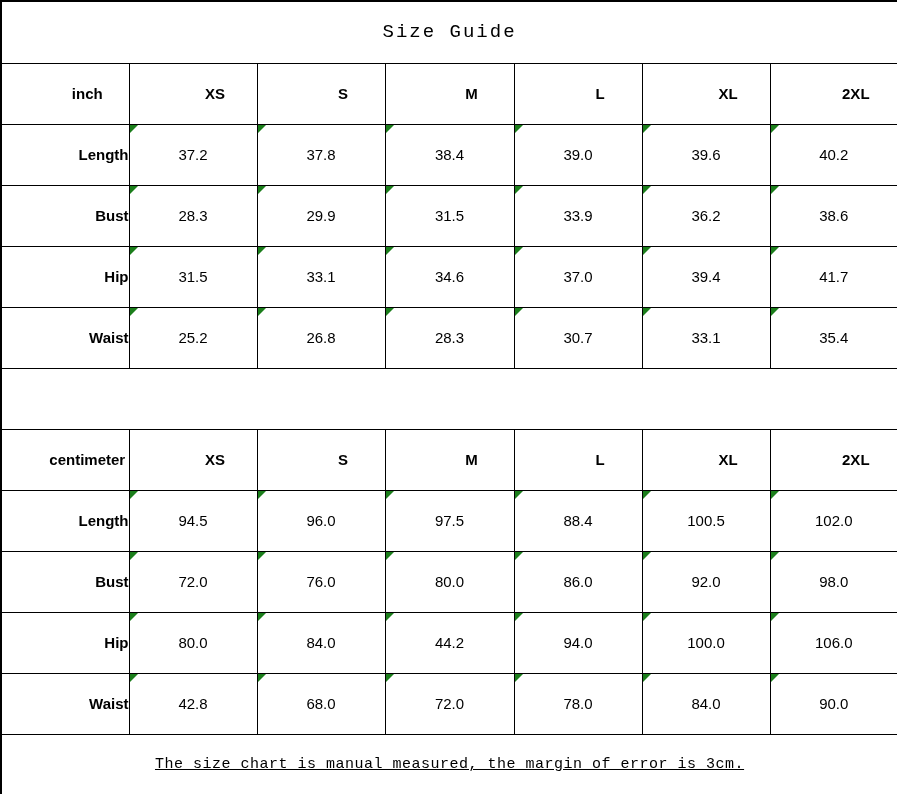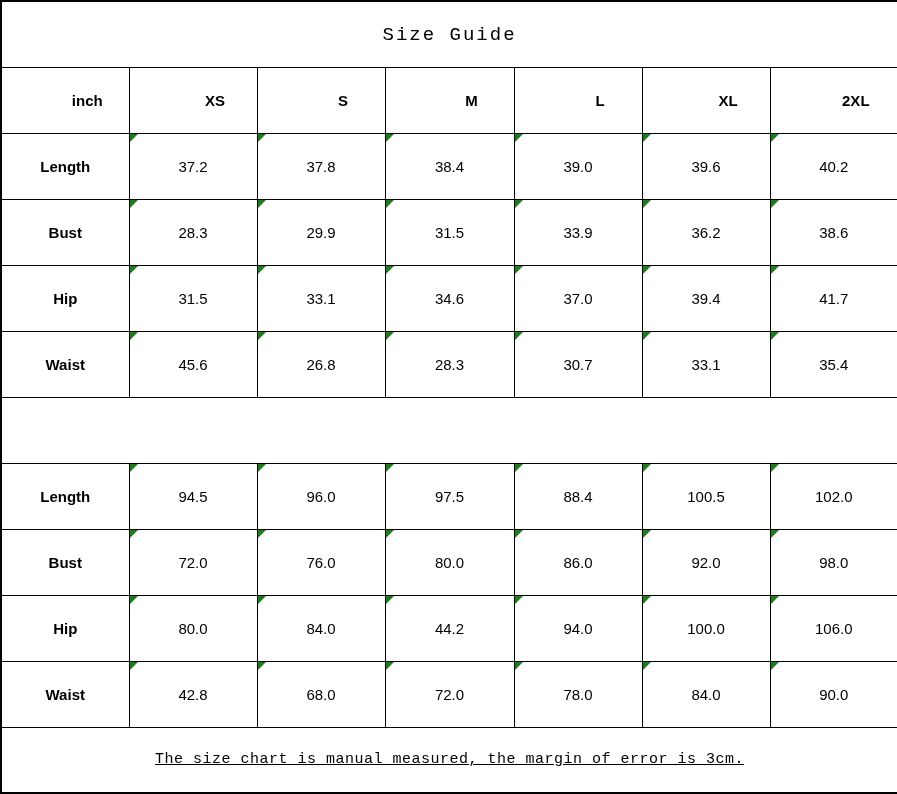--- a/index.html
+++ b/index.html
@@ -16,21 +16,21 @@
     text-align:center;
     vertical-align:middle;
     padding:0;
     position:relative;
     overflow:hidden;
   }
   tr.title-row  { height:62px; }
   tr.grid-row   { height:61px; }
   td.title-cell  { font:19px "Liberation Mono", monospace; letter-spacing:2px; }
   td.hdr-cell    { font:bold 15px "Liberation Sans", sans-serif;padding-left:44px; }
-  td.label-cell  { font:bold 15px "Liberation Sans", sans-serif; }
+  td.label-cell  { font:bold 15px "Liberation Sans", sans-serif;text-align:right; }
   td.value-cell  { font:15px "Liberation Sans", sans-serif;margin-left:30px; }
   td.footer-cell { font:15px "Liberation Mono", monospace; letter-spacing:0.5px;text-decoration:underline; }
   .tri {
     position:absolute; top:0; left:0;
     width:0; height:0;
     border-top:8px solid #1B7E1B;
     border-right:8px solid transparent;
   }
 </style>
 </head>
@@ -87,32 +87,41 @@
       <td class="value-cell"><span class="tri"></span><span>31.5</span></td>
       <td class="value-cell"><span class="tri"></span><span>33.1</span></td>
       <td class="value-cell"><span class="tri"></span><span>34.6</span></td>
       <td class="value-cell"><span class="tri"></span><span>37.0</span></td>
       <td class="value-cell"><span class="tri"></span><span>39.4</span></td>
       <td class="value-cell"><span class="tri"></span><span>41.7</span></td>
     </tr>
 
     <tr class="grid-row">
       <td class="label-cell">Waist</td>
-      <td class="value-cell"><span class="tri"></span><span>45.6</span></td>
+      <td class="value-cell"><span class="tri"></span><span>25.2</span></td>
       <td class="value-cell"><span class="tri"></span><span>26.8</span></td>
       <td class="value-cell"><span class="tri"></span><span>28.3</span></td>
       <td class="value-cell"><span class="tri"></span><span>30.7</span></td>
       <td class="value-cell"><span class="tri"></span><span>33.1</span></td>
       <td class="value-cell"><span class="tri"></span><span>35.4</span></td>
     </tr>
 
     <tr class="grid-row">
       <td colspan="7"></td>
     </tr>
 
+    <tr class="grid-row">
+      <td class="hdr-cell">centimeter</td>
+      <td class="hdr-cell">XS</td>
+      <td class="hdr-cell">S</td>
+      <td class="hdr-cell">M</td>
+      <td class="hdr-cell">L</td>
+      <td class="hdr-cell">XL</td>
+      <td class="hdr-cell">2XL</td>
+    </tr>
 
     <tr class="grid-row">
       <td class="label-cell">Length</td>
       <td class="value-cell"><span class="tri"></span><span>94.5</span></td>
       <td class="value-cell"><span class="tri"></span><span>96.0</span></td>
       <td class="value-cell"><span class="tri"></span><span>97.5</span></td>
       <td class="value-cell"><span class="tri"></span><span>88.4</span></td>
       <td class="value-cell"><span class="tri"></span><span>100.5</span></td>
       <td class="value-cell"><span class="tri"></span><span>102.0</span></td>
     </tr>

